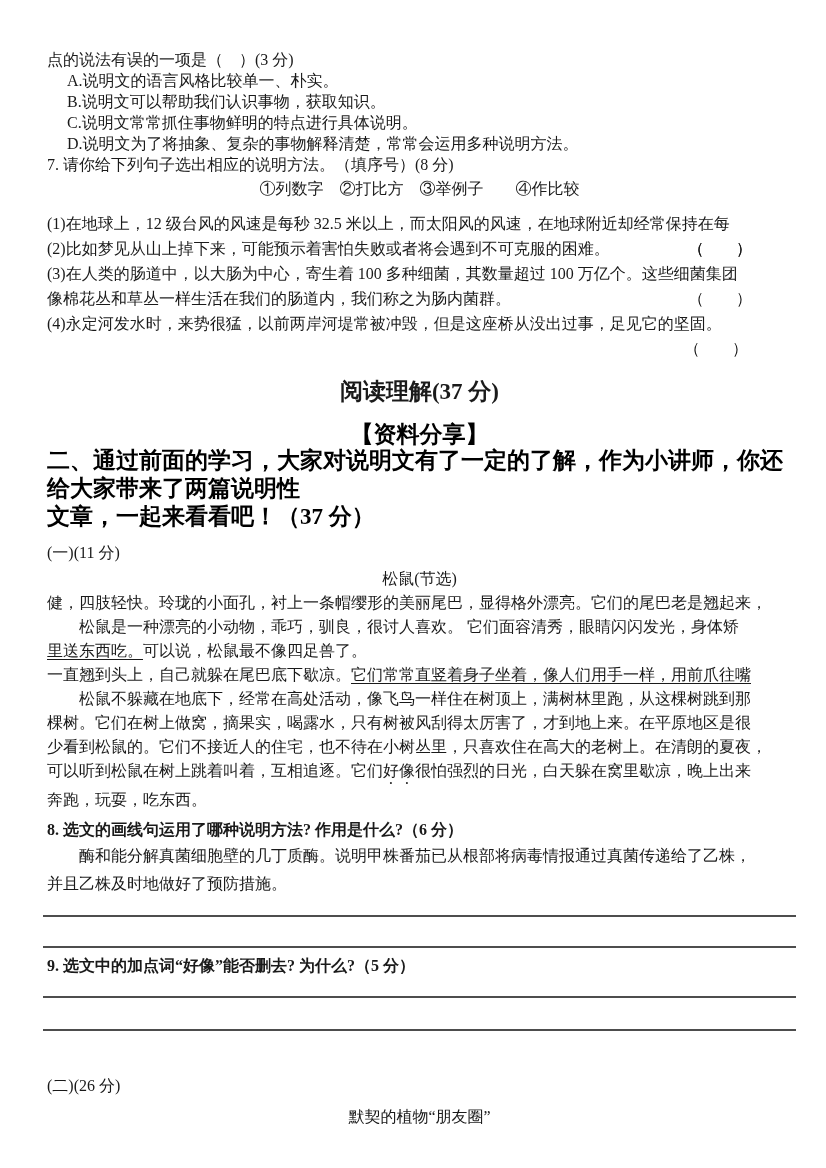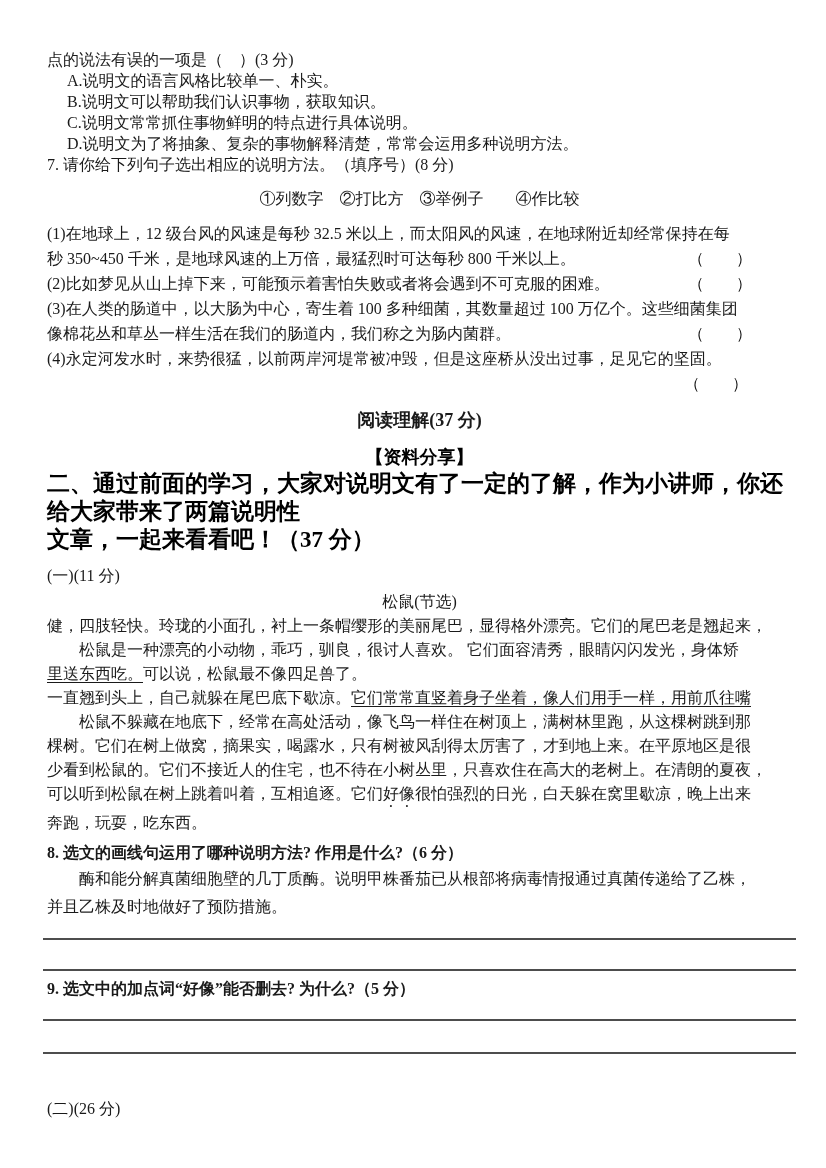--- a/index.html
+++ b/index.html
@@ -11,25 +11,25 @@
     background: #ffffff;
     font-family: "Liberation Serif", "DejaVu Serif", serif;
     font-size: 16px;
     line-height: 21px;
     color: #1a1a1a;
     overflow: hidden;
   }
   .ln { position: relative; }
   .opt { padding-left: 20px; }
   .centered { text-align: center; }
-  .methods { line-height: 22px; margin: 13px 0 11px 0; }
+  .methods { line-height: 22px; margin: 3px 0 11px 0; }
   .item { line-height: 25px; }
   .bk { position: absolute; right: 40px; }
   .bk-own-line { text-align: right; padding-right: 44px; line-height: 25px; }
-  .sec-title { font-weight: bold; font-size: 18px; line-height: 25px; margin-top: 12px; }
+  .sec-title { font-weight: bold; font-size: 23px; line-height: 25px; margin-top: 18px; }
   .blue { color: #000000; }
   .intro { font-weight: bold; font-size: 23px; line-height: 28px; }
   .part-label { margin-top: 9px; line-height: 25px; }
   .passage-title { line-height: 25px; margin-top: 1px; }
   .para { line-height: 24px; }
   .para-first { text-indent: 2em; }
   .u { text-decoration: underline; text-underline-offset: 3px; }
   .dot-em {
     -webkit-text-emphasis: filled dot;
     -webkit-text-emphasis-position: under right;
@@ -62,21 +62,21 @@
   <div class="ln opt">A.说明文的语言风格比较单一、朴实。</div>
   <div class="ln opt">B.说明文可以帮助我们认识事物，获取知识。</div>
   <div class="ln opt">C.说明文常常抓住事物鲜明的特点进行具体说明。</div>
   <div class="ln opt">D.说明文为了将抽象、复杂的事物解释清楚，常常会运用多种说明方法。</div>
 
   <div class="ln">7.  请你给下列句子选出相应的说明方法。（填序号）(8 分)</div>
   <div class="ln centered methods">①列数字　②打比方　③举例子　　④作比较</div>
 
   <div class="item">
     <div class="ln">(1)在地球上，12 级台风的风速是每秒 32.5 米以上，而太阳风的风速，在地球附近却经常保持在每</div>
-    <div class="ln"><span>秒 350~450 千米，是地球风速的上万倍，最猛烈时可达每秒 800 千米以上。</span><span class="bk">（　　）</span></div>
+    <div class="ln"><span class="bk">（　　）</span></div>
   </div>
   <div class="item">
     <div class="ln"><span>(2)比如梦见从山上掉下来，可能预示着害怕失败或者将会遇到不可克服的困难。</span><span class="bk">（　　）</span></div>
   </div>
   <div class="item">
     <div class="ln">(3)在人类的肠道中，以大肠为中心，寄生着 100 多种细菌，其数量超过 100 万亿个。这些细菌集团</div>
     <div class="ln"><span>像棉花丛和草丛一样生活在我们的肠道内，我们称之为肠内菌群。</span><span class="bk">（　　）</span></div>
   </div>
   <div class="item">
     <div class="ln">(4)永定河发水时，来势很猛，以前两岸河堤常被冲毁，但是这座桥从没出过事，足见它的坚固。</div>

